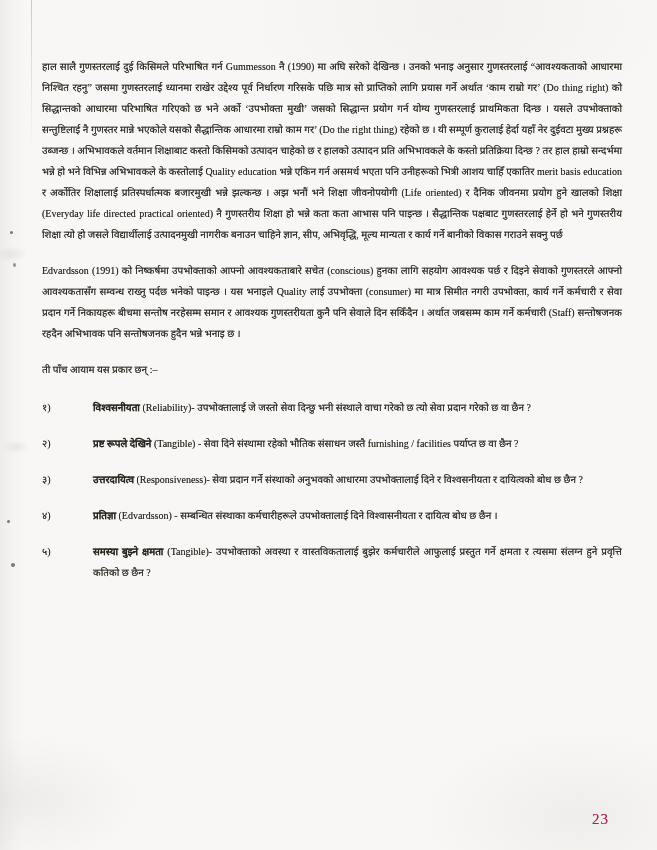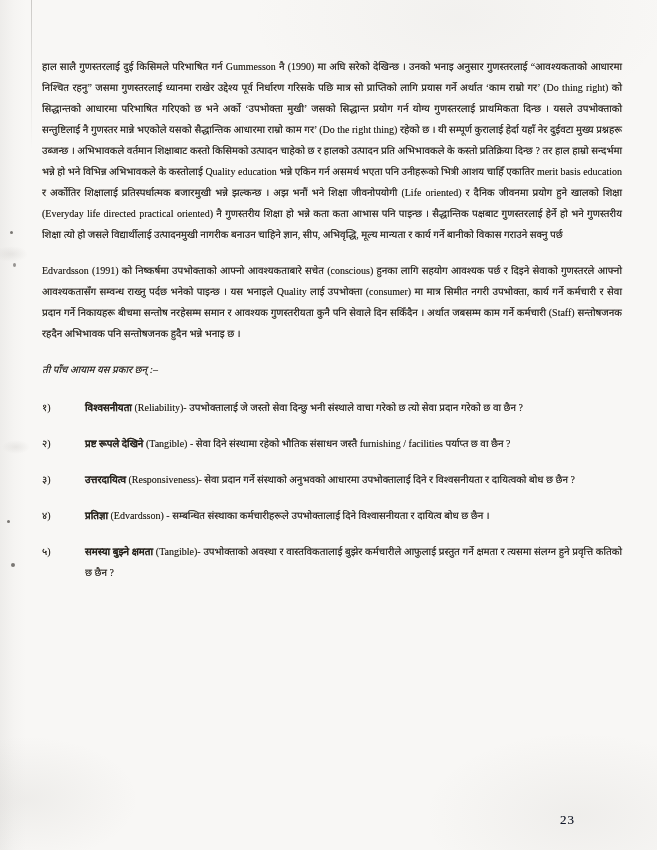--- a/index.html
+++ b/index.html
@@ -57,43 +57,43 @@
     line-height: 21px;
     text-align: justify;
     text-shadow: 0 0 0.5px rgba(45,40,34,0.55);
   }
   .content p {
     margin: 0 0 15px 0;
   }
   .list-intro {
     margin: 3px 0 17px 0 !important;
     text-align: left !important;
-    font-style: italic;
   }
   .dim-item {
     display: flex;
     margin-bottom: 15px;
   }
   .dim-num {
     width: 43px;
     flex: 0 0 43px;
   }
   .dim-body {
     flex: 1 1 auto;
     text-align: justify;
+    margin-left: 8px;
   }
   .term {
     font-weight: bold;
   }
   .page-number {
     position: absolute;
-    right: 82px;
+    right: 48px;
     bottom: 22px;
-    font-size: 13px;
-    color: #0f172a;
+    font-size: 15px;
+    color: #be185d;
     letter-spacing: 1px;
     text-shadow: 0 0 0.5px rgba(45,40,34,0.5);
   }
 </style>
 </head>
 <body>
 
 <div class="page">
 
   <div class="edge-line"></div>

